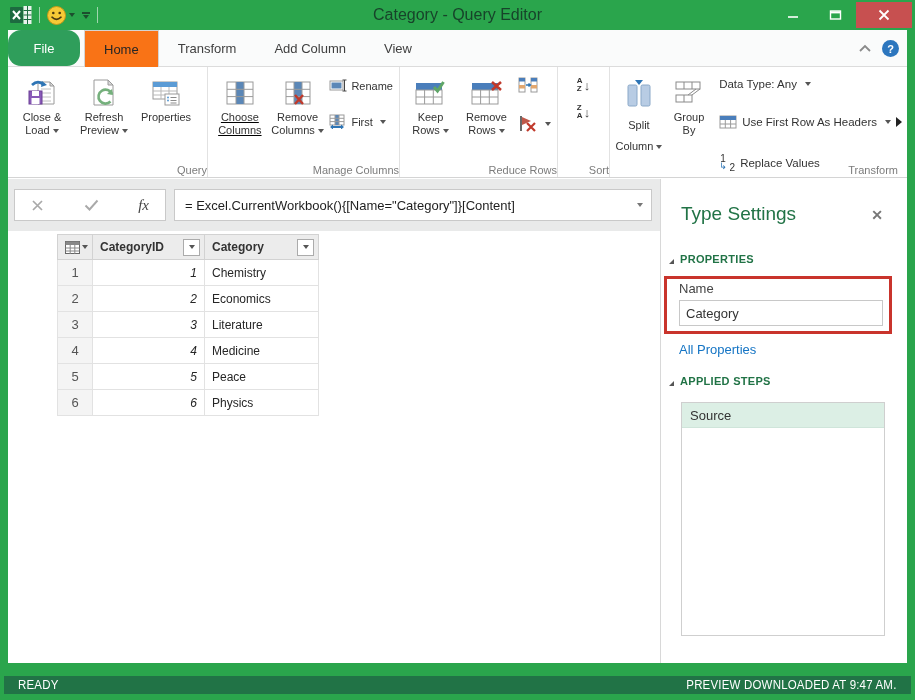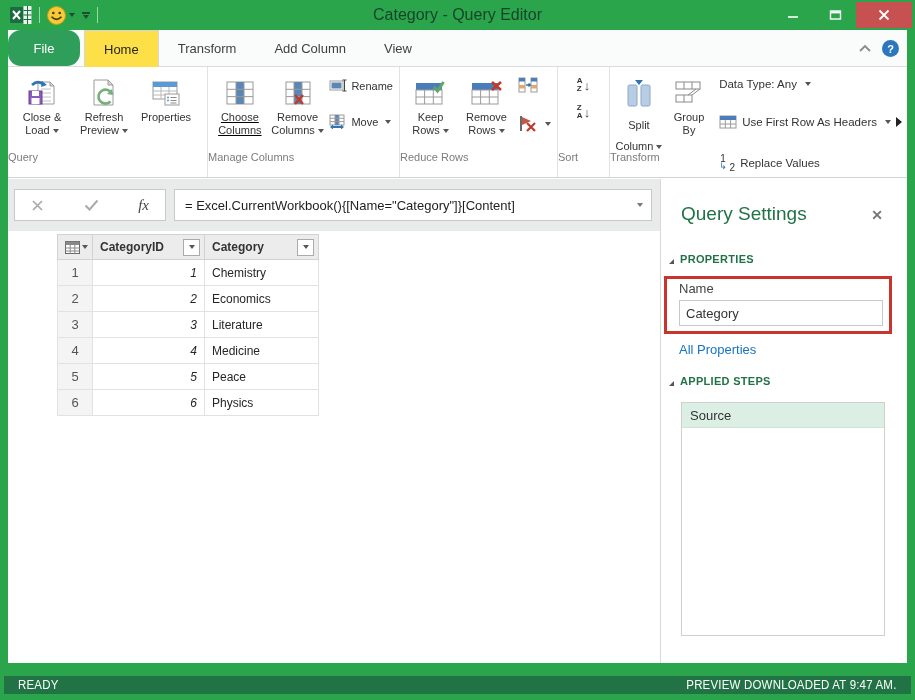--- a/index.html
+++ b/index.html
@@ -18,28 +18,28 @@
   .win-btn.close { width:56px; background:#c75050; }
   .mini-caret { width:0; height:0; border-left:3.5px solid transparent; border-right:3.5px solid transparent; border-top:4px solid #1c4f2e; }
 
   
   .chrome { position:absolute; top:30px; left:8px; right:8px; bottom:37px; background:#fff; }
 
   
   .tabrow { position:relative; height:37px; background:#fafbfb; border-bottom:1px solid #dcdcdc; display:flex; align-items:stretch; }
   .file-tab { width:72px; background:#2f9e5b; color:#fff; display:flex; align-items:center; justify-content:center; font-size:13px;border-radius:13px; }
   .tab { padding:0 19px; display:flex; align-items:center; font-size:13px; color:#3f3f3f; }
-  .tab.active { background:#fde047; border:1px solid #d4d4d4; border-bottom:none; margin-bottom:-1px; color:#262626; }
+  .tab.active { background:#f97316; border:1px solid #d4d4d4; border-bottom:none; margin-bottom:-1px; color:#262626; }
   .tabrow-right { position:absolute; right:8px; top:0; height:37px; display:flex; align-items:center; gap:10px; }
   .help-circle { width:17px; height:17px; border-radius:50%; background:#2c76be; color:#fff; font-size:11px; font-weight:bold; display:flex; align-items:center; justify-content:center; }
 
   
   .ribbon { position:relative; height:111px; background:#fff; border-bottom:1px solid #d4d4d4; display:flex; }
   .rgroup { position:relative; border-right:1px solid #e2e2e2; padding:3px 3px 16px 3px; display:flex; align-items:flex-start; }
-  .glabel { position:absolute; bottom:14px; left:0; right:0; text-align:left; font-size:11px; color:#7c7c7c; white-space:nowrap; }
+  .glabel { position:absolute; bottom:1px; left:0; right:0; text-align:right; font-size:11px; color:#7c7c7c; white-space:nowrap; }
   .bigbtn { width:62px; display:flex; flex-direction:column; align-items:center; padding-top:5px; cursor:default; }
   .bigbtn .ic { height:36px; display:flex; align-items:center; justify-content:center; }
   .bigbtn .lbl { font-size:11px; color:#333; line-height:13px; text-align:center; white-space:nowrap; }
   .caret { display:inline-block; width:0; height:0; border-left:3.5px solid transparent; border-right:3.5px solid transparent; border-top:4px solid #555; vertical-align:middle; margin-left:3px; }
   .minicol { display:flex; flex-direction:column; justify-content:flex-start; padding-top:8px; gap:20px; }
   .smallbtn { display:flex; align-items:center; gap:4px; font-size:11px; color:#333; white-space:nowrap; padding:1px 3px; }
   .stackcol { display:flex; flex-direction:column; padding:8px 4px 0 6px; gap:25px; }
   .stackrow { display:flex; align-items:center; gap:5px; font-size:11.5px; color:#333; white-space:nowrap; }
   .ribbon-more { position:absolute; right:2px; top:0; bottom:0; width:12px; display:flex; align-items:center; justify-content:center; }
   .tri-right { width:0; height:0; border-top:5px solid transparent; border-bottom:5px solid transparent; border-left:6px solid #222; }
@@ -261,21 +261,21 @@
           <div class="smallbtn">
             <span>
               <svg width="18" height="15" viewBox="0 0 18 15">
                 <rect x="1" y="1" width="14" height="10" fill="#fff" stroke="#9a9a9a"></rect>
                 <rect x="6" y="1" width="4" height="10" fill="#5b87b7"></rect>
                 <path d="M1 4.3 h14 M1 7.6 h14 M6 1 v10 M10 1 v10" stroke="#9a9a9a"></path>
                 <path d="M3 13 h10" stroke="#2e75b5" stroke-width="2"></path>
                 <path d="M4 10.5 l-3 2.5 3 2.5 z M12 10.5 l3 2.5 -3 2.5 z" fill="#2e75b5"></path>
               </svg>
             </span>
-            <span>Move</span>
+            <span>First</span>
             <span class="caret"></span>
           </div>
         </div>
         <div class="glabel">Manage Columns</div>
       </div>
 
       <div class="rgroup" style="width:158px;">
         <div class="bigbtn" style="width:56px;">
           <span class="ic">
             <svg width="34" height="28" viewBox="0 0 34 28">
@@ -483,21 +483,21 @@
             <div class="trow">
               <div class="cell rownum">6</div>
               <div class="cell c-id v-id">6</div>
               <div class="cell c-cat v-cat">Physics</div>
             </div>
           </div>
         </div>
       </div>
 
       <div class="panel">
-        <div class="qs-title">Query Settings</div>
+        <div class="qs-title">Type Settings</div>
         <div class="qs-close">✕</div>
 
         <div class="sec-head" style="top:74px;">
           <span class="sec-tri"></span>
           <span>PROPERTIES</span>
         </div>
 
         <div class="red-rect"></div>
         <div class="name-lbl">Name</div>
         <input class="name-input" value="Category" style="">

